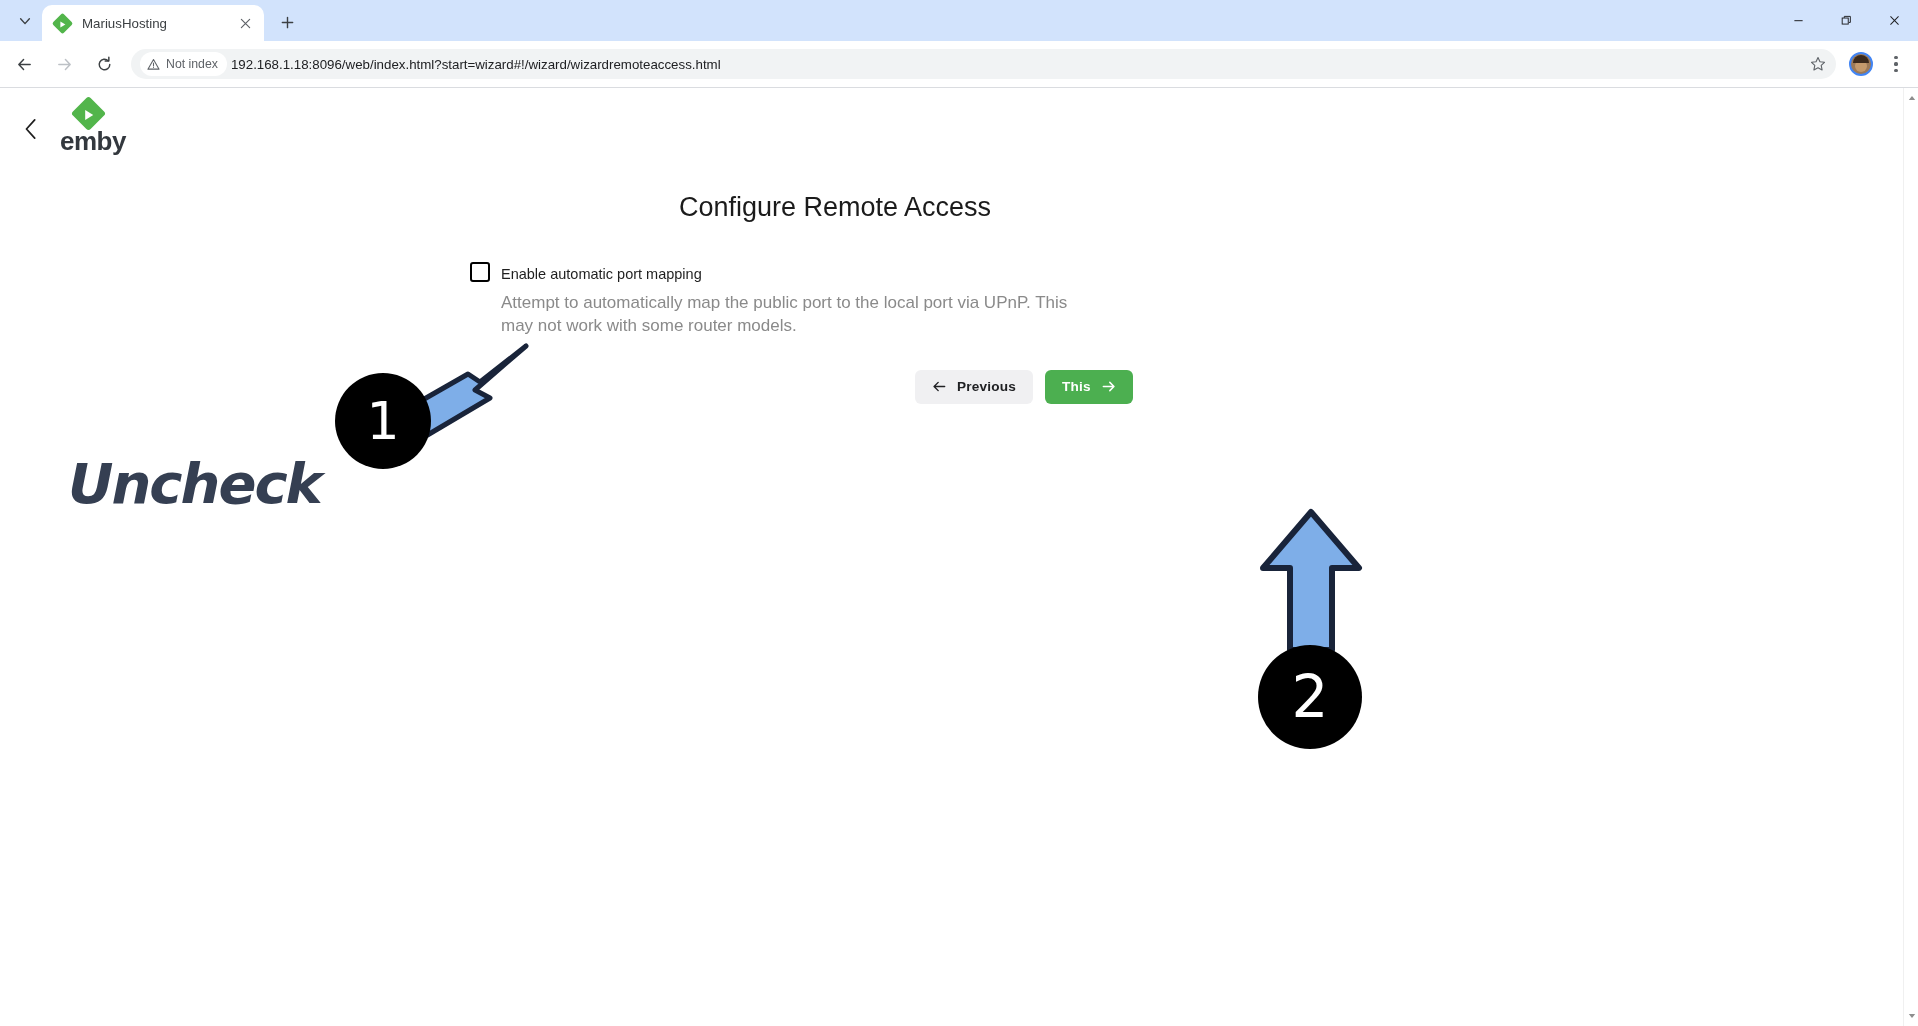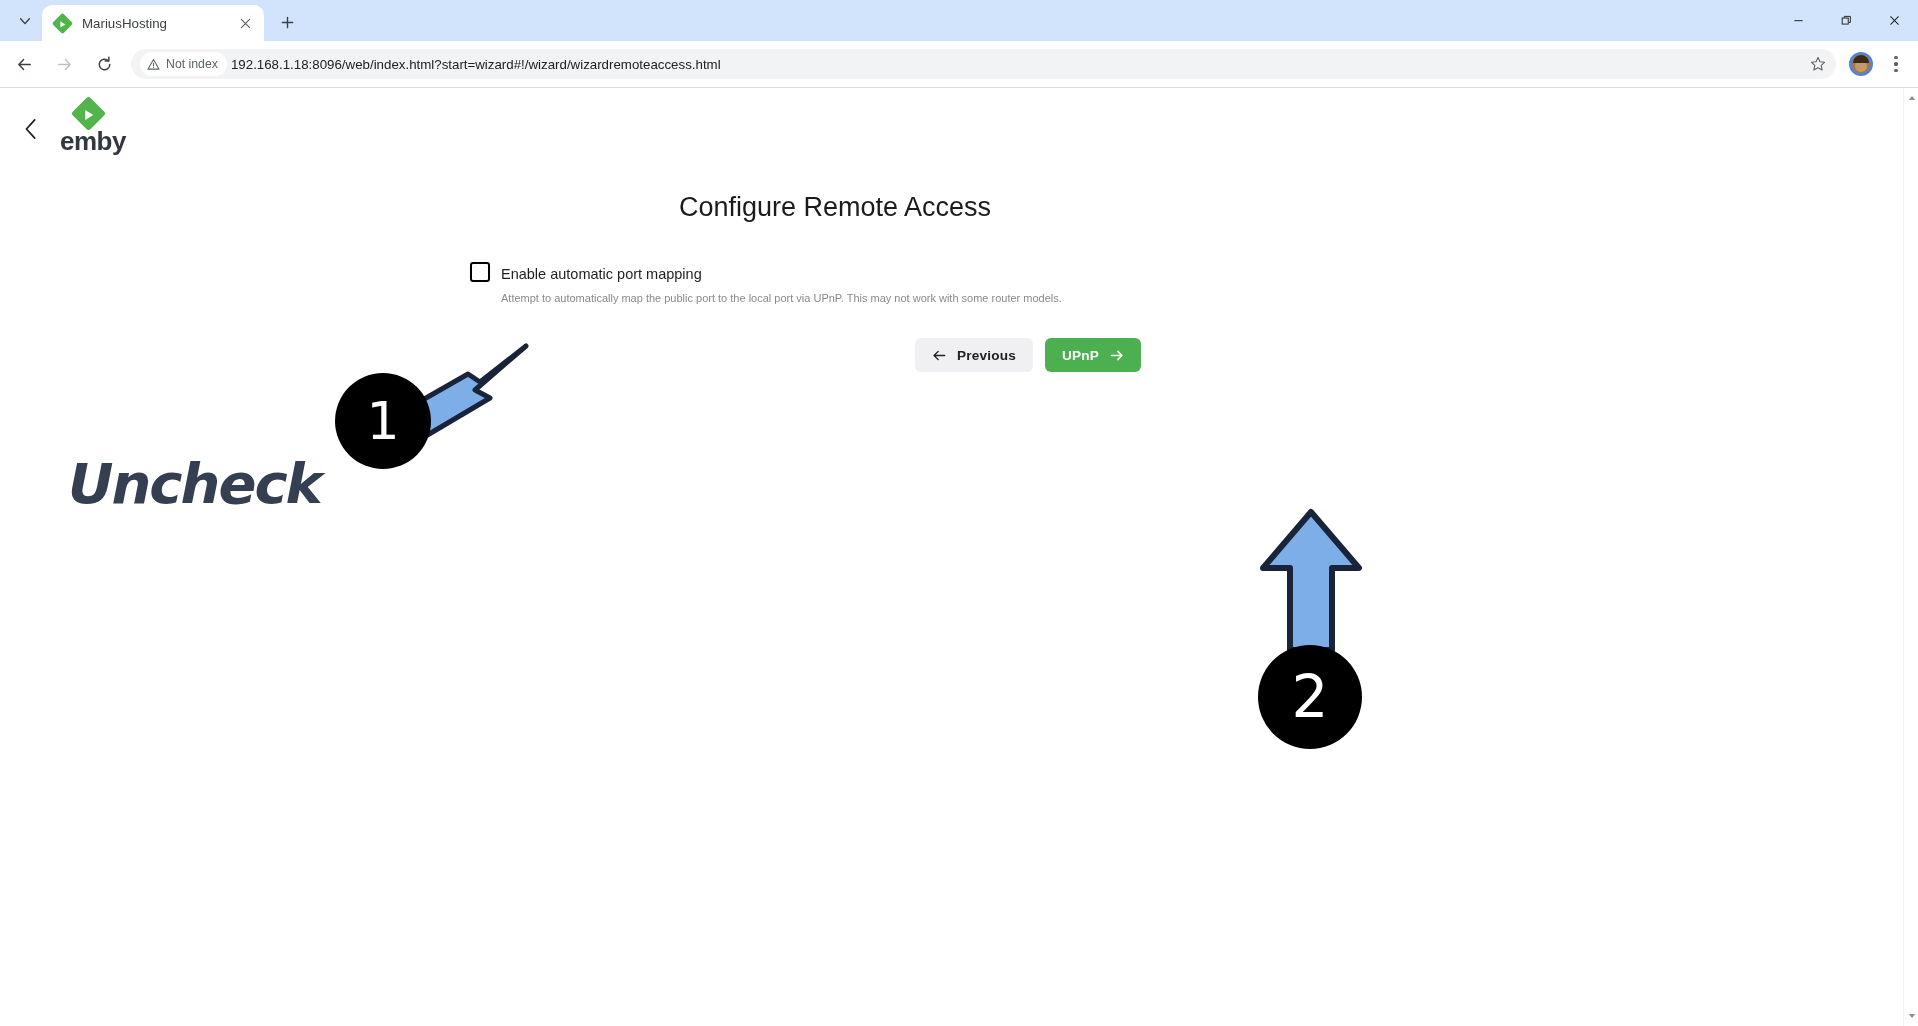--- a/index.html
+++ b/index.html
@@ -252,21 +252,21 @@
     border-radius: 3px;
     background: #fff;
     flex: 0 0 auto;
     margin-right: 11px;
   }
   .cb-label {
     font-size: 14.5px;
     color: #1f1f1f;
   }
   .cb-desc {
-    font-size: 11px;
+    font-size: 17px;
     color: #8a8a8a;
     line-height: 1.38;
     margin-top: 9px;
     margin-left: 31px;
     max-width: 600px;
   }
 
   .btn-row {
     display: flex;
     margin-left: 915px;
@@ -455,21 +455,21 @@
     </div>
 
     <div class="btn-row">
       <div class="btn prev">
         <svg viewBox="0 0 16 16">
           <path d="M13.5 8 H2.5 M6.6 3.6 L2.2 8 L6.6 12.4" fill="none" stroke="#202124" stroke-width="1.5" stroke-linecap="round" stroke-linejoin="round"></path>
         </svg>
         <span>Previous</span>
       </div>
       <div class="btn next">
-        <span>UPnP</span>
+        <span>This</span>
         <svg viewBox="0 0 16 16">
           <path d="M2.5 8 H13.5 M9.4 3.6 L13.8 8 L9.4 12.4" fill="none" stroke="#ffffff" stroke-width="1.6" stroke-linecap="round" stroke-linejoin="round"></path>
         </svg>
       </div>
     </div>
 
     <div class="scrollbar-track">
       <div class="scroll-arrow up">
         <svg viewBox="0 0 8 6">
           <path d="M4 1 L7.2 5 H0.8 Z" fill="#8e8e8e"></path>

